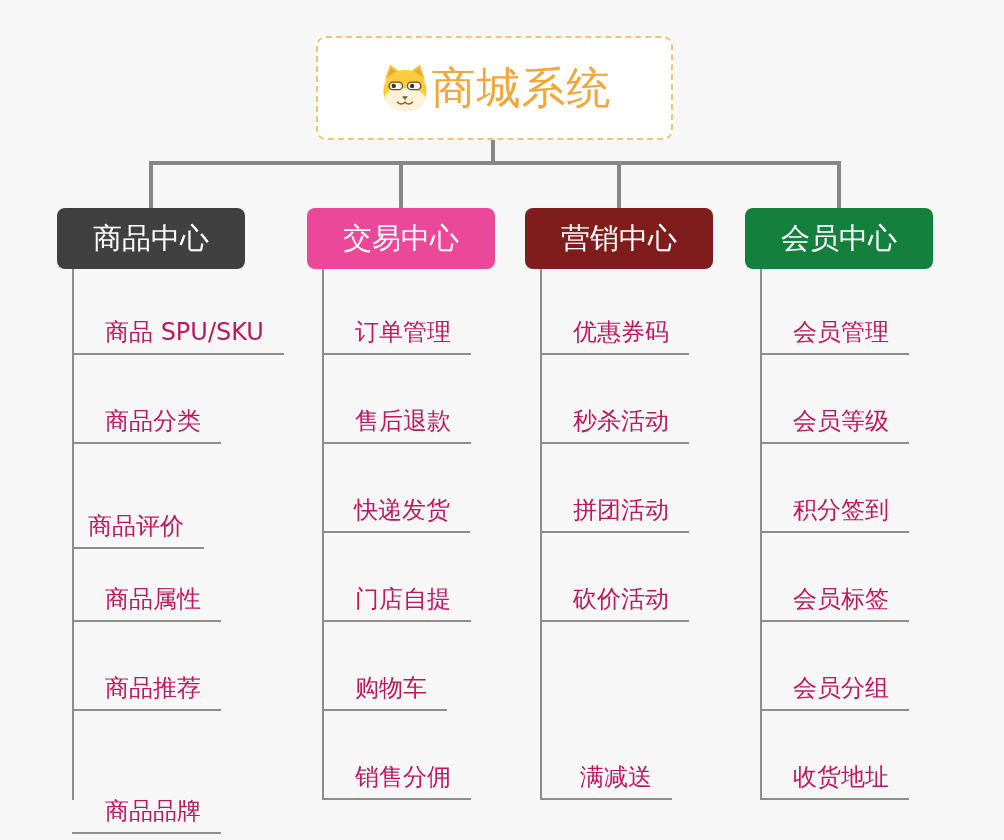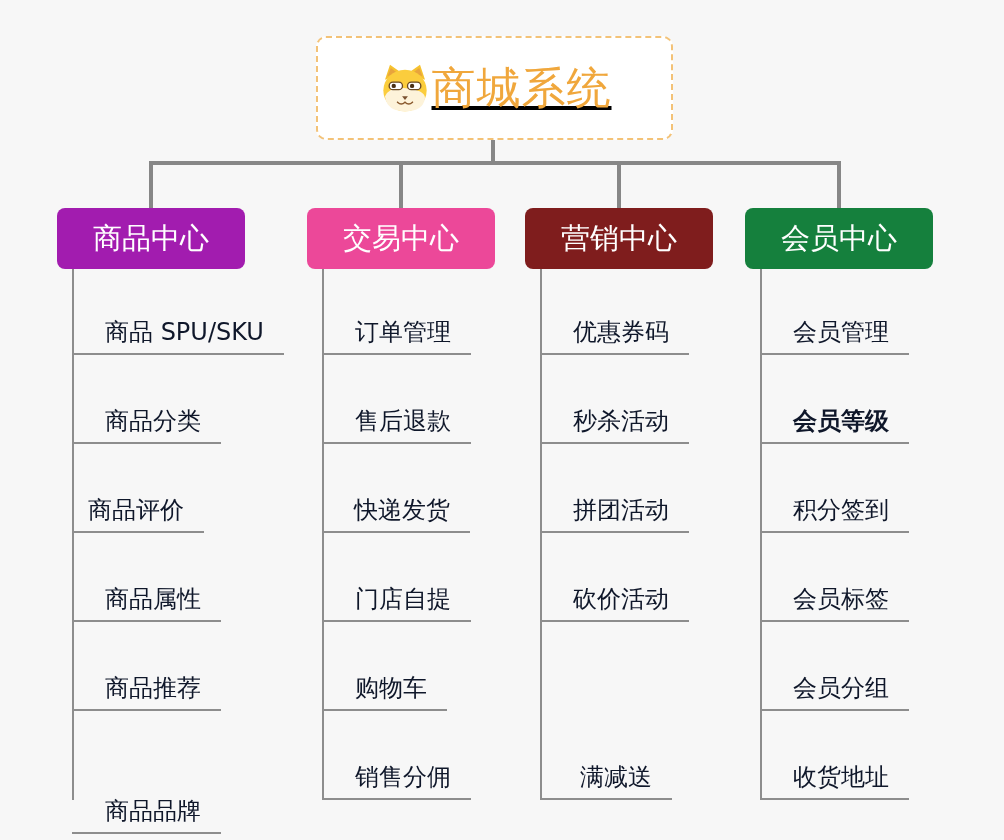--- a/index.html
+++ b/index.html
@@ -22,21 +22,20 @@
     top: 36px;
     width: 357px;
     height: 104px;
     background: #ffffff;
     border: 2px dashed #f3c277;
     border-radius: 10px;
     box-sizing: border-box;
     display: flex;
     align-items: center;
     justify-content: center;
-    text-decoration: underline;
   }
   .root-title {
     font-size: 44px;
     color: #f0a73c;
     letter-spacing: 1px;
     white-space: nowrap;
   }
   .root-icon {
     width: 54px;
     height: 50px;
@@ -66,21 +65,21 @@
   }
   
   .leaf-node {
     position: absolute;
     box-sizing: border-box;
     padding: 0 20px 6px 33px;
     border-bottom: 2px solid #8d8d8d;
     font-size: 24px;
     line-height: 30px;
     height: 38px;
-    color: #0f172a;
+    color: #be185d;
     white-space: nowrap;
     cursor: default;
   }
 </style>
 </head>
 <body>
 
 <div id="canvas" style="background: rgb(247, 247, 247);">
 
   <div class="root-node" style="border-color: rgb(243, 194, 119); background: rgb(255, 255, 255);">
@@ -104,25 +103,25 @@
 
       <path d="M23,47 q4.5,4.5 9,0 q4.5,4.5 9,0" fill="none" stroke="#8a5a2e" stroke-width="1.8" stroke-linecap="round"></path>
     </svg>
     <span class="root-title" style="color: rgb(240, 167, 60);">商城系统</span>
   </div>
 
   <div class="conn" style="left:491px; top:140px; width:4px; height:25px;"></div>
   <div class="conn" style="left:149px; top:161px; width:692px; height:4px;"></div>
 
 <div class="conn" style="left: 149px; top: 161px; width: 4px; height: 47px;"></div>
-    <div class="branch-node" style="left: 57px; top: 208px; background: #a21caf;">商品中心</div>
+    <div class="branch-node" style="left: 57px; top: 208px; background: #404040;">商品中心</div>
     <div class="thin-line" style="left: 72px; top: 269px; width: 2px; height: 531px;"></div>
     <div class="leaf-node" style="left: 72px; top: 317px;">商品 SPU/SKU</div>
     <div class="leaf-node" style="left: 72px; top: 406px;">商品分类</div>
-    <div class="leaf-node" style="left: 72px; top: 495px; padding-left: 16px;">商品评价</div>
+    <div class="leaf-node" style="left: 72px; top: 511px; padding-left: 16px;">商品评价</div>
     <div class="leaf-node" style="left: 72px; top: 584px;">商品属性</div>
     <div class="leaf-node" style="left: 72px; top: 673px;">商品推荐</div>
     <div class="leaf-node" style="left: 72px; top: 762px; margin-top: 34px;">商品品牌</div>
     <div class="conn" style="left: 399px; top: 161px; width: 4px; height: 47px;"></div>
     <div class="branch-node" style="left: 307px; top: 208px; background: #ec4899;">交易中心</div>
     <div class="thin-line" style="left: 322px; top: 269px; width: 2px; height: 531px;"></div>
     <div class="leaf-node" style="left: 322px; top: 317px;">订单管理</div>
     <div class="leaf-node" style="left: 322px; top: 406px;">售后退款</div>
     <div class="leaf-node" style="left: 322px; top: 495px; padding-left: 32px;">快递发货</div>
     <div class="leaf-node" style="left: 322px; top: 584px;">门店自提</div>
@@ -133,18 +132,18 @@
     <div class="thin-line" style="left: 540px; top: 269px; width: 2px; height: 531px;"></div>
     <div class="leaf-node" style="left: 540px; top: 317px;">优惠券码</div>
     <div class="leaf-node" style="left: 540px; top: 406px;">秒杀活动</div>
     <div class="leaf-node" style="left: 540px; top: 495px;">拼团活动</div>
     <div class="leaf-node" style="left: 540px; top: 584px;">砍价活动</div>
     <div class="leaf-node" style="left: 540px; top: 762px; padding-left: 40px;">满减送</div>
     <div class="conn" style="left: 837px; top: 161px; width: 4px; height: 47px;"></div>
     <div class="branch-node" style="left: 745px; top: 208px; background: #15803d;">会员中心</div>
     <div class="thin-line" style="left: 760px; top: 269px; width: 2px; height: 531px;"></div>
     <div class="leaf-node" style="left: 760px; top: 317px;">会员管理</div>
-    <div class="leaf-node" style="left: 760px; top: 406px; font-weight: bold;">会员等级</div>
+    <div class="leaf-node" style="left: 760px; top: 406px;">会员等级</div>
     <div class="leaf-node" style="left: 760px; top: 495px;">积分签到</div>
     <div class="leaf-node" style="left: 760px; top: 584px;">会员标签</div>
     <div class="leaf-node" style="left: 760px; top: 673px;">会员分组</div>
     <div class="leaf-node" style="left: 760px; top: 762px;">收货地址</div>
   </div>
 
 </body></html>

